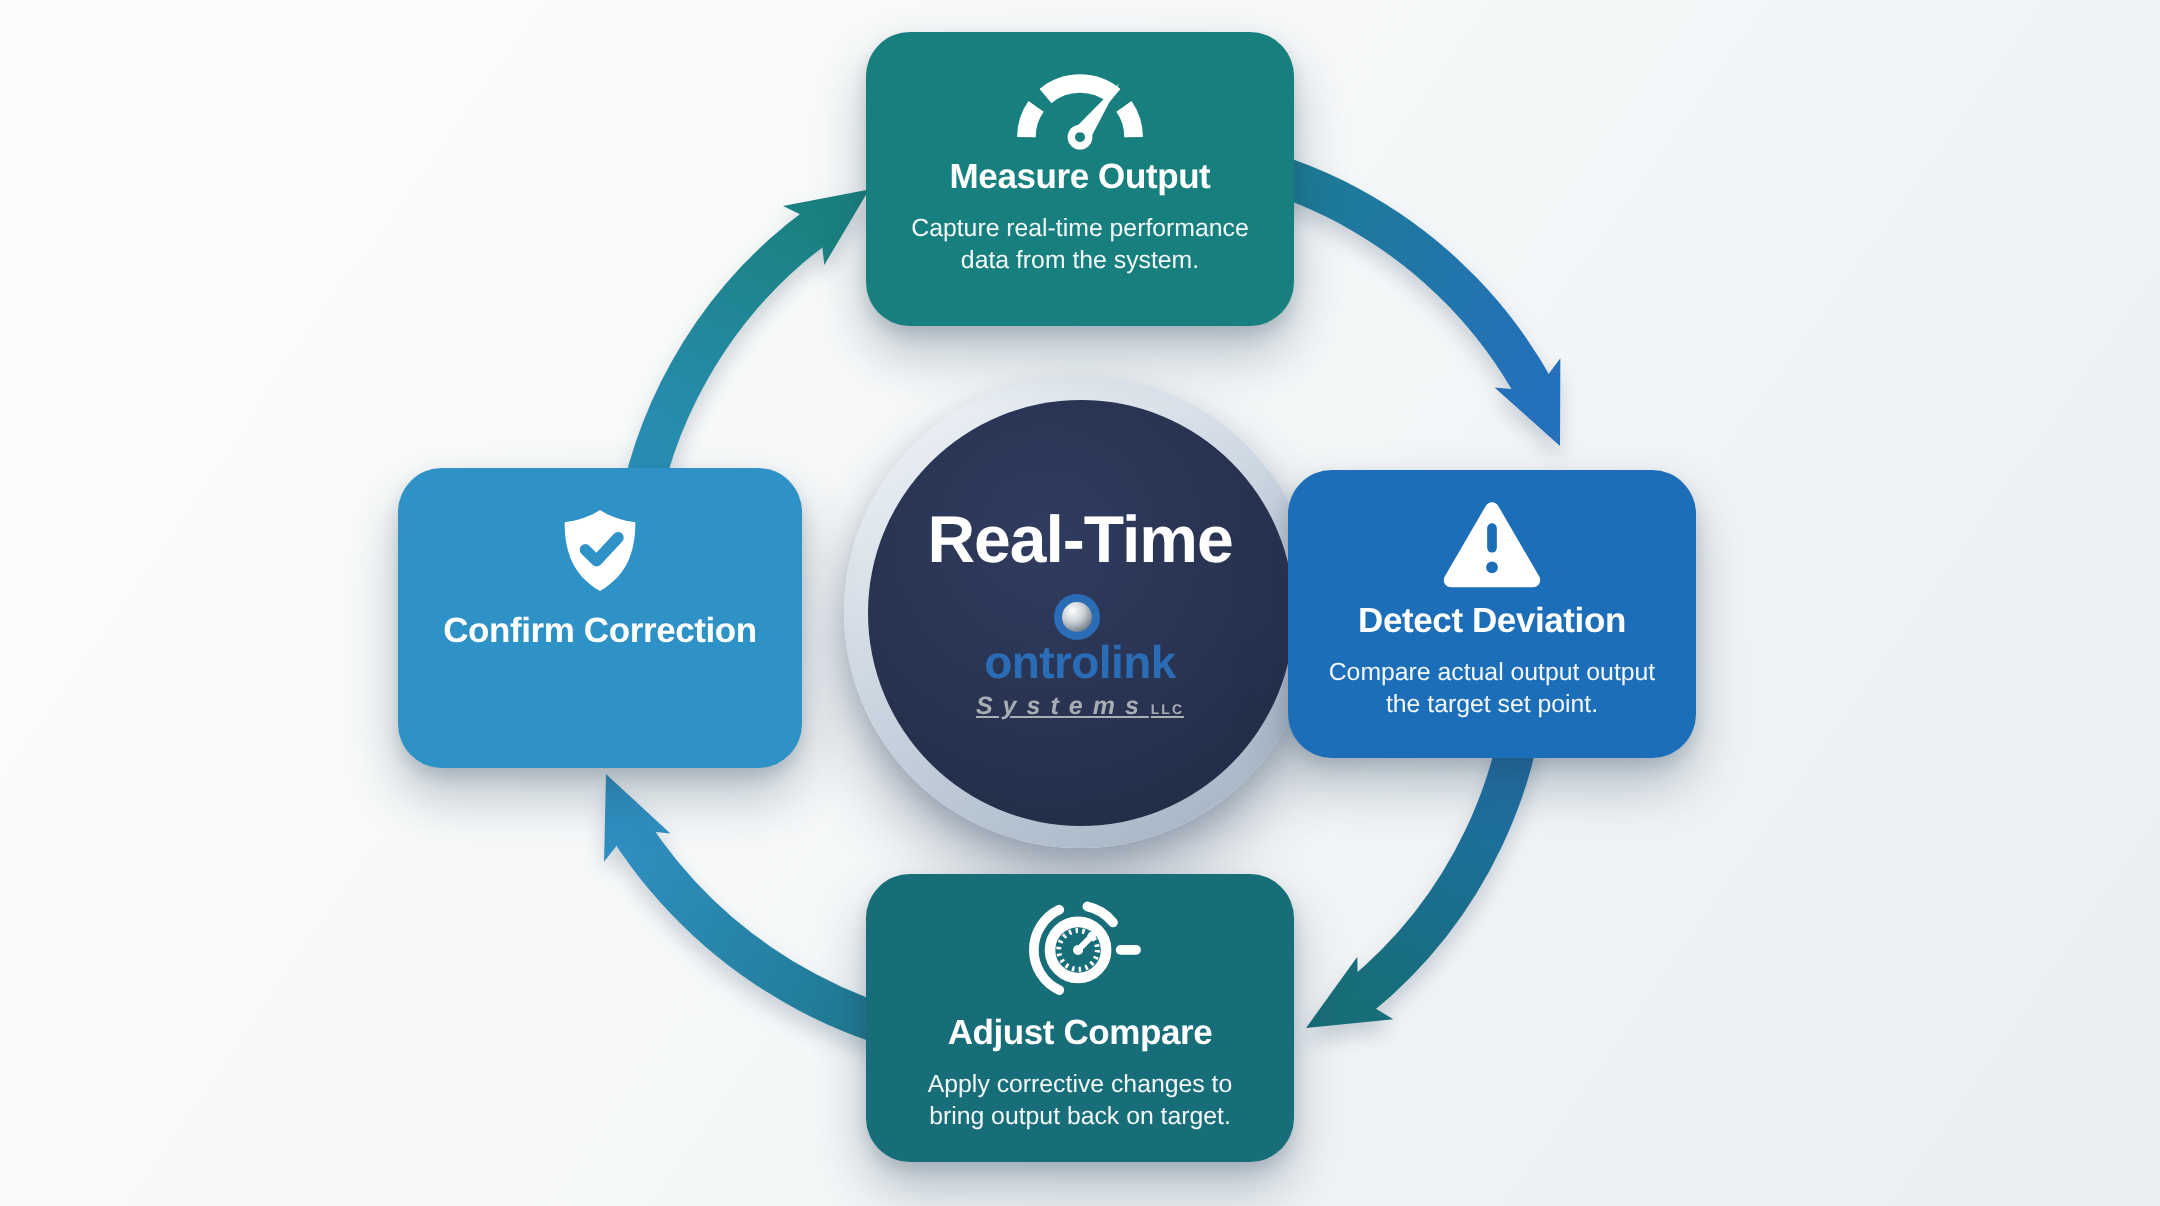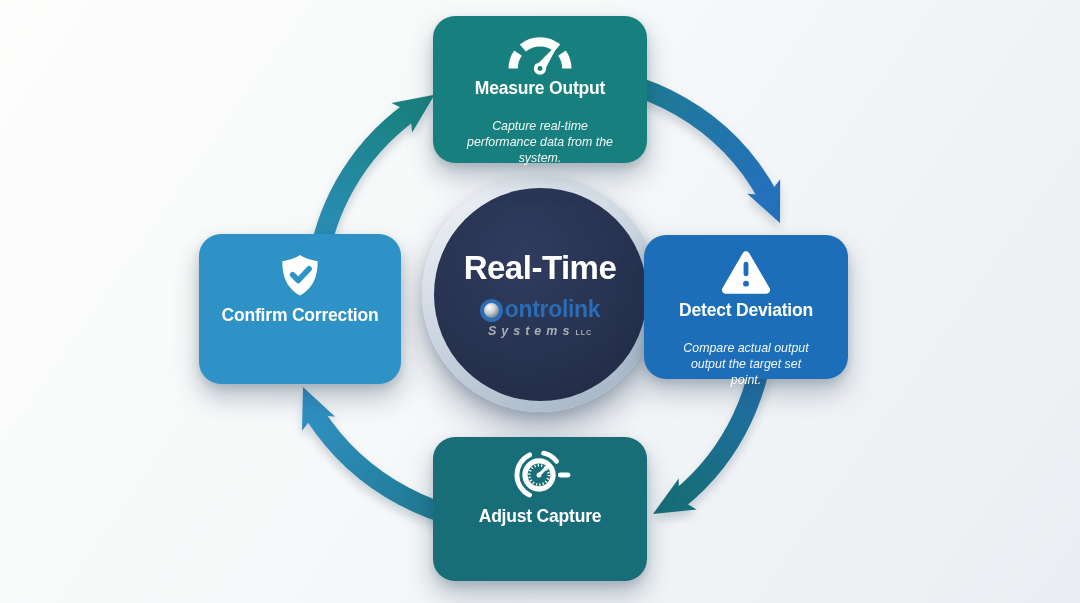--- a/index.html
+++ b/index.html
@@ -16,48 +16,48 @@
     position:absolute;z-index:3;border-radius:22px;color:#fff;
     display:flex;flex-direction:column;align-items:center;text-align:center;
     background:var(--accent,#17807e);
     box-shadow:0 14px 26px rgba(35,65,90,.30),0 4px 8px rgba(35,65,90,.16);
   }
   .card-top{left:433px;top:16px;width:214px;height:138px;padding-top:9px;}
   .card-right{left:644px;top:235px;width:204px;height:132px;padding-top:12px;}
   .card-bottom{left:433px;top:437px;width:214px;height:136px;padding-top:8px;}
   .card-left{left:199px;top:234px;width:202px;height:132px;padding-top:18px;}
   .card h3{font-size:17.5px;font-weight:700;margin:3px 0 3px;letter-spacing:-.2px;}
-  .card p{font-size:12.4px;line-height:1.3;margin:16px;padding:0 15px;
-    color:rgba(255,255,255,.95);font-weight:500;font-style:italic;}
+  .card p{font-size:12.4px;line-height:1.3;margin:4px;padding:0 15px;
+    color:rgba(255,255,255,.95);font-weight:500;}
   .card .ic{flex:0 0 auto;}
   
   .center-outer{
-    position:absolute;left:422px;top:176px;width:236px;height:236px;z-index:2;
+    position:absolute;left:422px;top:188px;width:236px;height:236px;z-index:2;
     border-radius:50%;
     background:linear-gradient(150deg,#f0f4f8 5%,#ccd6e1 45%,#9fafc1 100%);
     box-shadow:0 18px 32px rgba(45,65,95,.38),0 6px 12px rgba(45,65,95,.18);
     display:flex;align-items:center;justify-content:center;
   }
   .center-inner{
     width:213px;height:213px;border-radius:50%;
     background:radial-gradient(circle at 42% 32%,#303c5f 0%,var(--circle-fill,#27324f) 58%,#1e2841 100%);
     display:flex;flex-direction:column;align-items:center;justify-content:center;
   }
   .center-title{font-size:33px;font-weight:800;color:#fff;line-height:1.1;
     text-align:center;letter-spacing:-.5px;}
   .logo{margin-top:9px;display:flex;flex-direction:column;align-items:center;}
   .logo-main{display:flex;align-items:center;font-weight:800;font-size:23px;
-    color:var(--brand,#2a6cb5);letter-spacing:-.3px;}
+    color:var(--brand,#2a6cb5);letter-spacing:-.3px;flex-direction:column;}
   .logo-c{
     width:15px;height:15px;border:4.5px solid var(--brand,#2a6cb5);border-radius:50%;
     background:radial-gradient(circle at 36% 30%,#ffffff 0%,#c9d0d7 40%,#79838d 75%,#525a63 100%);
     display:inline-block;margin-right:2px;margin-bottom:-2px;
   }
   .logo-sub{font-size:12.5px;font-weight:700;font-style:italic;letter-spacing:5px;
-    color:#a9aeb5;display:flex;align-items:baseline;margin-top:1px;}
+    color:#a9aeb5;display:flex;align-items:baseline;margin-top:1px;text-decoration:underline;}
   .logo-llc{font-size:7px;letter-spacing:1px;margin-left:1px;font-style:normal;}
 </style>
 </head>
 <body>
 
 <div class="stage">
 
   <svg class="arrows" width="1080" height="603" viewBox="0 0 1080 603">
     <defs>
       <linearGradient id="gA" gradientUnits="userSpaceOnUse" x1="559.6" y1="75.9" x2="767.8" y2="195.6">
@@ -143,21 +143,22 @@
   <div class="card card-bottom" style="--accent: #176d78;">
     <svg class="ic" width="64" height="58" viewBox="0 0 64 60">
       <path d="M 21.3 10.2 A 23 23 0 0 0 21.3 51.8" fill="none" stroke="#fff" stroke-width="5" stroke-linecap="round"></path>
       <path d="M 35.8 8.5 A 23 23 0 0 1 49.1 16.8" fill="none" stroke="#fff" stroke-width="5" stroke-linecap="round"></path>
       <path d="M 53 31 L 61 31" fill="none" stroke="#fff" stroke-width="5" stroke-linecap="round"></path>
       <circle cx="31" cy="31" r="14.5" fill="none" stroke="#fff" stroke-width="5.5"></circle>
       <circle cx="31" cy="31" r="10" fill="none" stroke="#fff" stroke-width="2.6" stroke-dasharray="1.3 2.2"></circle>
       <path d="M 31 31 L 39.5 22.5" stroke="#fff" stroke-width="3.2" stroke-linecap="round"></path>
       <circle cx="31" cy="31" r="2.6" fill="#fff"></circle>
     </svg>
-    <h3>Adjust Capture</h3>
+    <h3>Adjust Compare</h3>
+    <p>Apply corrective changes to bring output back on target.</p>
   </div>
 
   <div class="card card-left" style="--accent: #2e92c6;">
     <svg class="ic" width="56" height="50" viewBox="0 0 64 58">
       <path d="M 32 3.5 C 37.5 7.2 45.5 9.8 52.5 10.6 C 52.5 24.5 49.5 40.5 32 50.5 C 14.5 40.5 11.5 24.5 11.5 10.6 C 18.5 9.8 26.5 7.2 32 3.5 Z" fill="#fff"></path>
       <path d="M 23.5 26.5 L 30 33 L 42.5 19.5" fill="none" stroke="var(--accent)" stroke-width="6.5" stroke-linecap="round" stroke-linejoin="round"></path>
     </svg>
     <h3>Confirm Correction</h3>
   </div>
 

